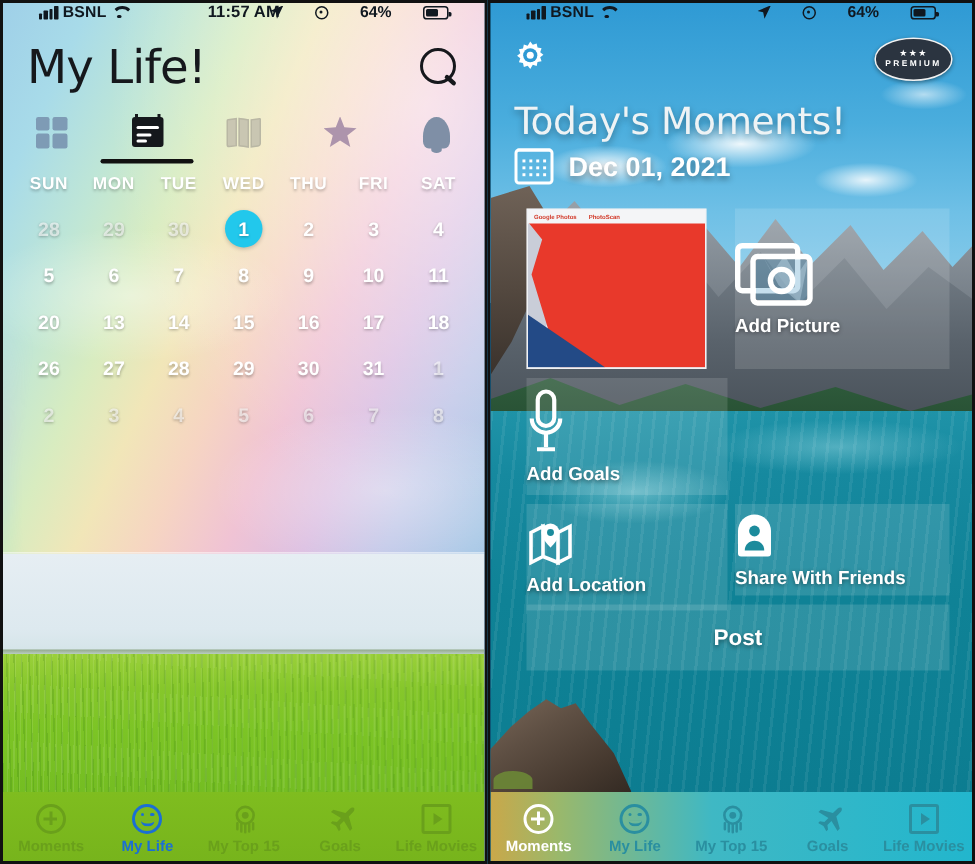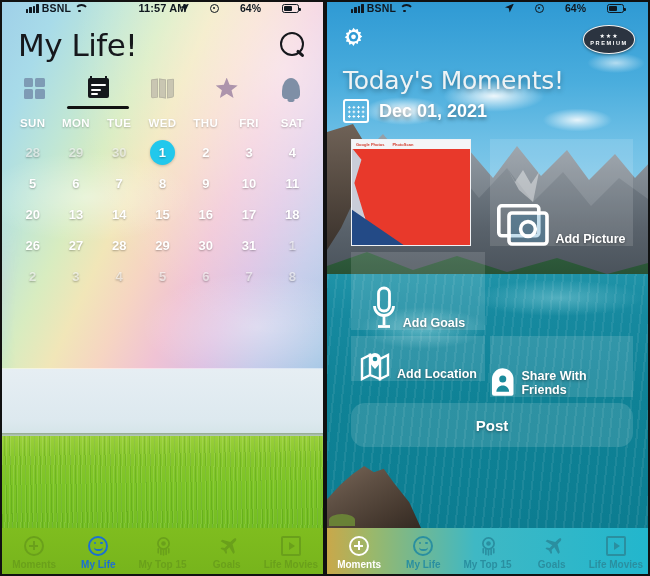--- a/index.html
+++ b/index.html
@@ -181,39 +181,39 @@
   .cal-glyph::before{content:"";position:absolute;left:0;right:0;top:-2.4px;height:4px;
     border-top:2.4px solid #fff;}
   .cal-glyph .dots{position:absolute;left:2px;right:2px;top:4px;bottom:2px;
     background-image:radial-gradient(#fff 38%, transparent 40%);
     background-size:4.6px 4.6px;}
   .today-date { font-size:18px; font-weight:bold; color:#fff;
     text-shadow:0 2px 4px rgba(0,0,0,.4); }
 
   .grid-area { position:relative; margin-top:7px; flex:1; padding:0 6px; }
   .tile { position:absolute; background:rgba(255,255,255,.13);
-    display:flex; flex-direction:row; align-items:flex-end; justify-content:center;
+    display:flex; flex-direction:column; align-items:flex-start; justify-content:center;
     gap:6px; cursor:pointer; }
   .tile-label { color:#fff; font-size:12.5px; font-weight:bold;
     text-shadow:0 1px 3px rgba(0,0,0,.45); }
   .photo-tile { position:absolute; overflow:hidden; background:#e9ebf0;
     border:1px solid rgba(255,255,255,.35); }
   .photo-tile .ptop { position:absolute; left:0;right:0;top:0;height:9px;
     background:#f4f5f7; display:flex; align-items:center; gap:8px; padding:0 4px; }
   .photo-tile .ptop b { font-size:4px; color:#d23b2b; font-weight:bold; }
   .photo-tile .red { position:absolute; left:0;right:0;top:8px;bottom:0;
     background:#e8392b;
     clip-path:polygon(0 0, 100% 0, 100% 100%, 18% 100%, 2% 36%, 8% 12%); }
   .photo-tile .blue { position:absolute; left:0; bottom:0; width:78%; height:62%;
     background:#234a86; clip-path:polygon(0 100%, 0 46%, 56% 100%); }
   .photo-tile .grey { position:absolute; left:0;top:8px; width:36%; bottom:0;
     background:#c9cdd8; clip-path:polygon(0 0, 100% 0, 0 100%); }
 
   .post-tile { position:absolute; background:rgba(255,255,255,.13);
-    display:flex; align-items:center; justify-content:center; cursor:pointer;border-radius:14px; }
+    display:flex; align-items:center; justify-content:center; cursor:pointer; }
   .post-tile span { color:#fff; font-size:15px; font-weight:bold;
     text-shadow:0 1px 3px rgba(0,0,0,.4); }
 
   
   .tabbar { position:absolute; left:0;right:0;bottom:0; height:46px; z-index:50;
     display:flex; align-items:center; }
   .tabbar.green { background:linear-gradient(180deg,#7fbd1f 0%,#77b41c 100%); }
   .tabbar.teal  { background:linear-gradient(90deg,#c9a84a 0%,#9ab86b 14%,#3fb8c4 46%,#22b6cd 100%); }
   .tab { flex:1; display:flex; flex-direction:column; align-items:center; gap:3px;
     cursor:pointer; padding-top:3px; }
@@ -518,21 +518,21 @@
           <svg width="26" height="44" viewBox="0 0 26 44">
             <rect x="7.5" y="2" width="11" height="23" rx="5.5" fill="none" stroke="#fff" stroke-width="2.8"></rect>
             <path d="M3.5 20 a9.5 9.5 0 0 0 19 0" fill="none" stroke="#fff" stroke-width="2.8"></path>
             <line x1="13" y1="30" x2="13" y2="39" stroke="#fff" stroke-width="2.8"></line>
             <line x1="7" y1="40.5" x2="19" y2="40.5" stroke="#fff" stroke-width="2.8"></line>
           </svg>
           <span class="tile-label">Add Goals</span>
         </div>
 
 
-        <div class="tile" style="left:24px;top:206px;width:134px;height:45px;">
+        <div class="tile" style="left:24px;top:206px;width:134px;height:71px;">
           <svg width="32" height="30" viewBox="0 0 32 30">
             <path d="M3 8 l8 -4 v20 l-8 4 z M11 4 l10 4 v20 l-10 -4 z M21 8 l8 -4 v20 l-8 4 z" fill="none" stroke="#fff" stroke-width="2.4"></path>
             <path d="M16 2 a6 6 0 0 1 6 6 c0 4.5 -6 10 -6 10 s-6 -5.5 -6 -10 a6 6 0 0 1 6 -6 z" fill="#fff"></path>
             <circle cx="16" cy="8" r="2.3" fill="#1b8b9c"></circle>
           </svg>
           <span class="tile-label">Add Location</span>
         </div>
 
         <div class="tile" style="left:163px;top:206px;width:143px;height:61px;">
           <svg width="26" height="30" viewBox="0 0 26 30">

